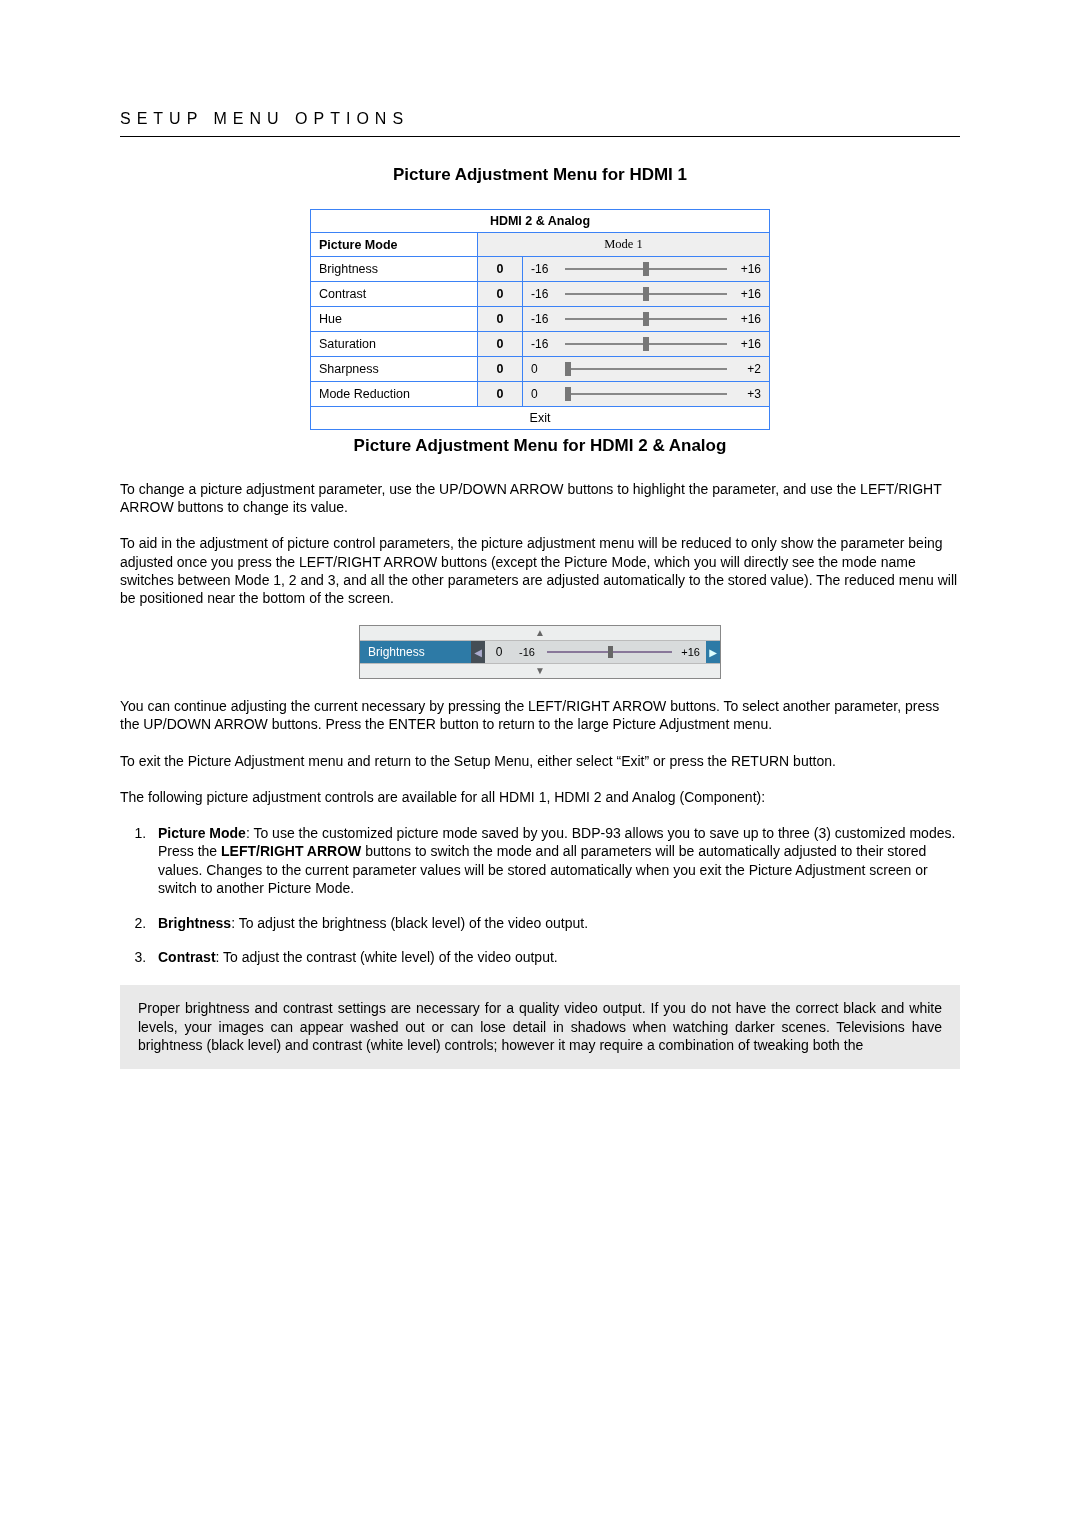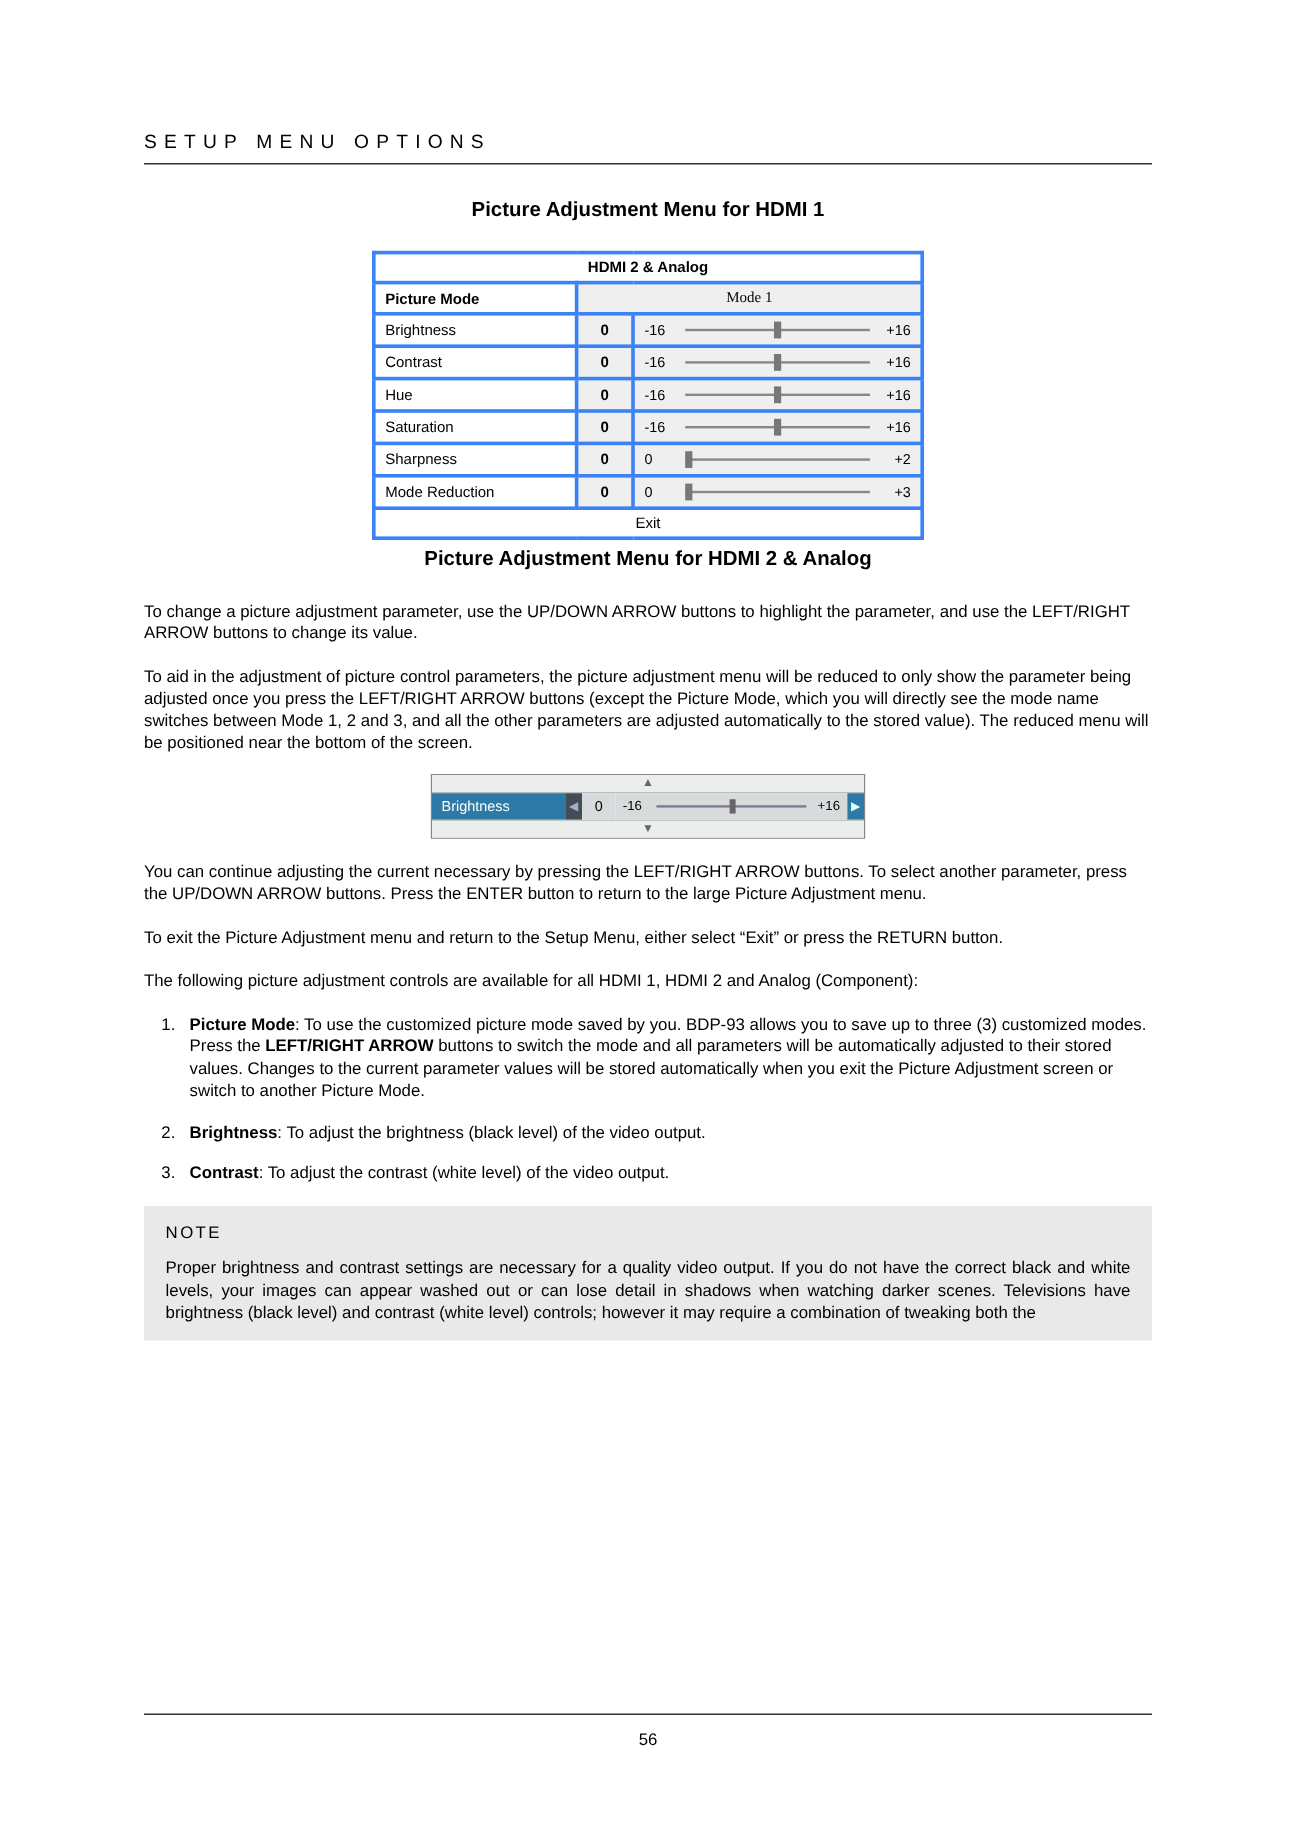--- a/index.html
+++ b/index.html
@@ -33,21 +33,21 @@
     font-weight: bold;
   }
   .menu-table {
     border: 1px solid #000;
     border-collapse: collapse;
     width: 460px;
     margin: 0 auto 6px auto;
     font-size: 12.5px;
   }
   .menu-table td, .menu-table th {
-    border: 3px solid #3b82f6;
+    border: 1px solid #3b82f6;
     padding: 4px 8px;
   }
   .menu-table .title-row td {
     text-align: center;
     font-weight: bold;
     background: #fff;
   }
   .menu-table .mode-row td.label {
     font-weight: bold;
     width: 150px;
@@ -354,21 +354,17 @@
     </li>
     <li>
       <b>Brightness</b><span>: To adjust the brightness (black level) of the video output.</span>
     </li>
     <li>
       <b>Contrast</b><span>: To adjust the contrast (white level) of the video output.</span>
     </li>
   </ol>
 
   <div class="note-box">
-    <div class="note-title">NOTE</div>
     <p>Proper brightness and contrast settings are necessary for a quality video output. If you do not have the correct black and white levels, your images can appear washed out or can lose detail in shadows when watching darker scenes. Televisions have brightness (black level) and contrast (white level) controls; however it may require a combination of tweaking both the</p>
   </div>
 
-  <div class="footer">
-    <span>56</span>
-  </div>
 
 </div>
 
 </body></html>

